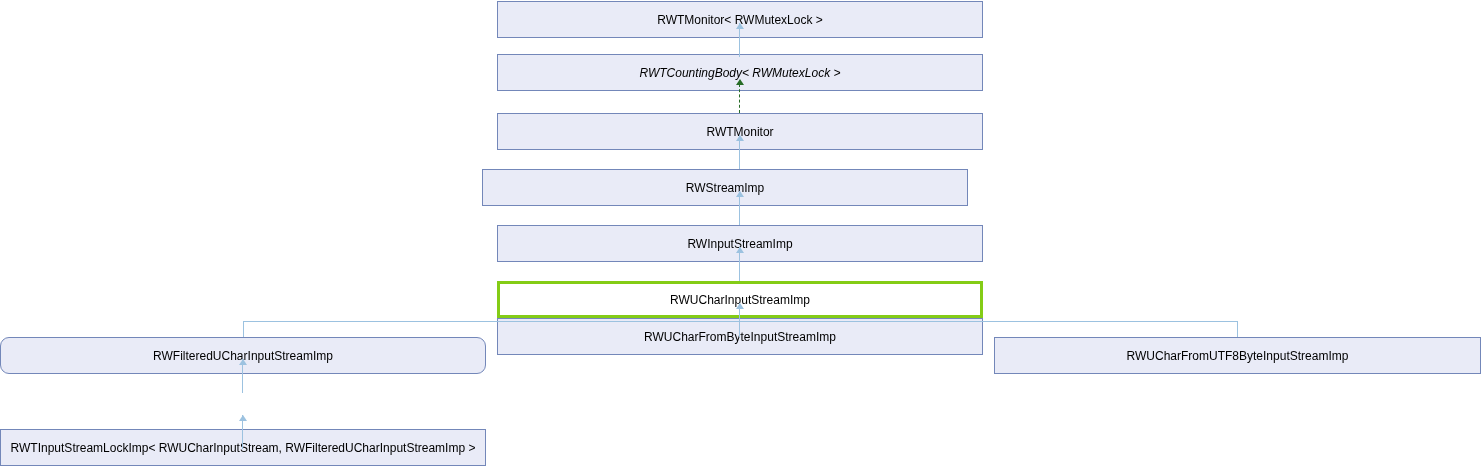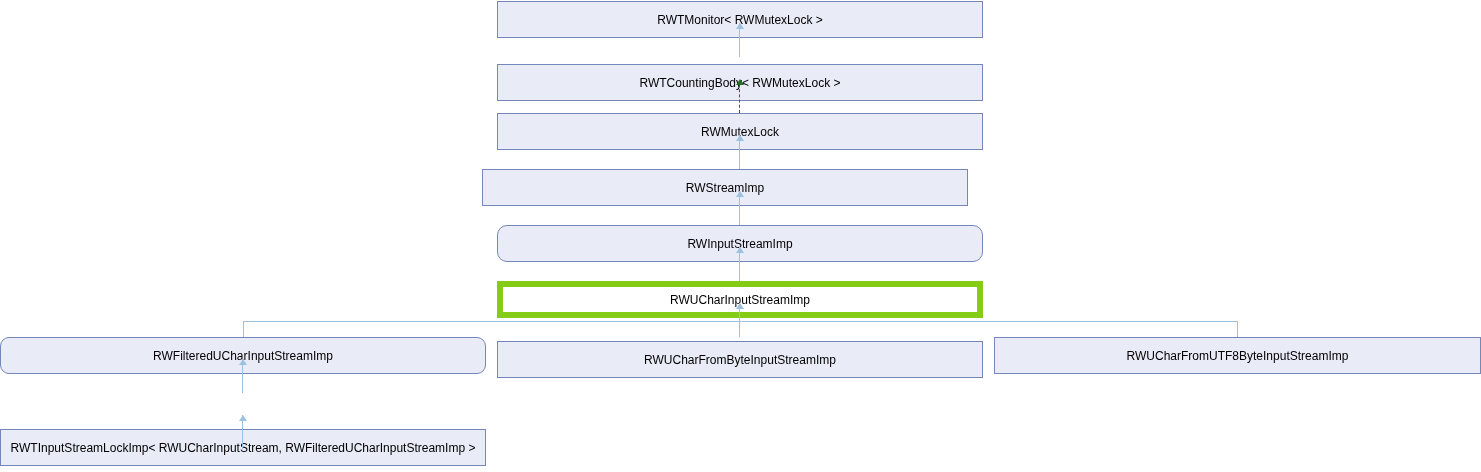--- a/index.html
+++ b/index.html
@@ -24,21 +24,21 @@
     display: flex;
     align-items: center;
     justify-content: center;
     font-size: 12px;
     color: #000000;
     white-space: nowrap;
     cursor: pointer;
   }
   .node.selected {
     background: #ffffff;
-    border: 6px solid #84cc16;
+    border: 3px solid #84cc16;
     cursor: default;
   }
   .edge-v {
     position: absolute;
     width: 1px;
     background: #9CC2E0;
   }
   .edge-v-dashed {
     position: absolute;
     width: 0;
@@ -62,33 +62,33 @@
     border-bottom-color: #276C27;
   }
 </style>
 </head>
 <body>
 
 <div class="canvas">
 
   <div class="node" style="left:497px; top:1px; width:486px;">RWTMonitor&lt; RWMutexLock &gt;</div>
 
-  <div class="node" style="left:497px; top:64px; width:486px;">RWTCountingBody&lt; RWMutexLock &gt;</div>
+  <div class="node" style="left:497px; top:54px; width:486px;font-style:italic;">RWTCountingBody&lt; RWMutexLock &gt;</div>
 
-  <div class="node" style="left:497px; top:113px; width:486px;">RWMutexLock</div>
+  <div class="node" style="left:497px; top:113px; width:486px;">RWTMonitor</div>
 
   <div class="node" style="left:482px; top:169px; width:486px;">RWStreamImp</div>
 
-  <div class="node" style="left:497px; top:225px; width:486px;border-radius:10px;">RWInputStreamImp</div>
+  <div class="node" style="left:497px; top:225px; width:486px;">RWInputStreamImp</div>
 
   <div class="node selected" style="left:497px; top:281px; width:486px;">RWUCharInputStreamImp</div>
 
   <div class="node" style="left:0px; top:337px; width:486px;border-radius:9px;">RWFilteredUCharInputStreamImp</div>
 
-  <div class="node" style="left:497px; top:341px; width:486px;">RWUCharFromByteInputStreamImp</div>
+  <div class="node" style="left:497px; top:318px; width:486px;">RWUCharFromByteInputStreamImp</div>
 
   <div class="node" style="left:994px; top:337px; width:487px;text-align:right;">RWUCharFromUTF8ByteInputStreamImp</div>
 
   <div class="node" style="left:0px; top:393px; width:486px;margin-top:36px;">RWTInputStreamLockImp&lt; RWUCharInputStream, RWFilteredUCharInputStreamImp &gt;</div>
 
 
   <div class="edge-v" style="left:739px; top:23px; height:34px;"></div>
   <div class="arrowhead" style="left:736px; top:23px;"></div>
 
   <div class="edge-v-dashed" style="left:739px; top:84px; height:29px;"></div>

